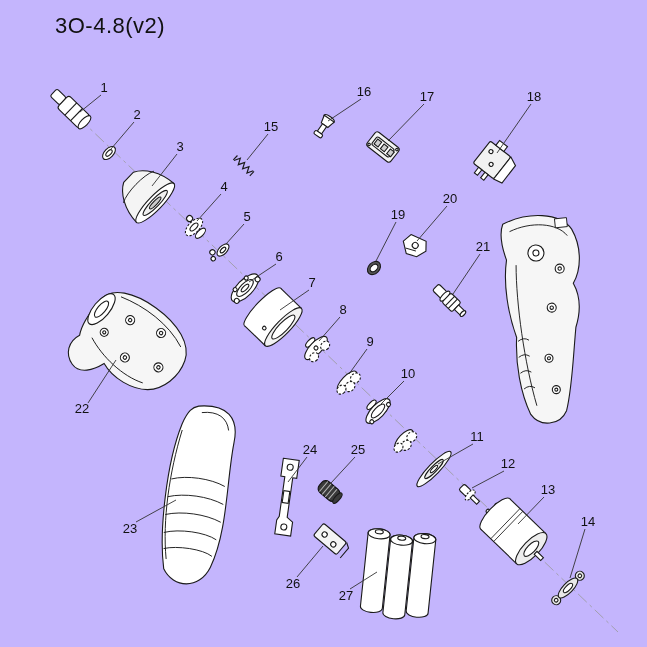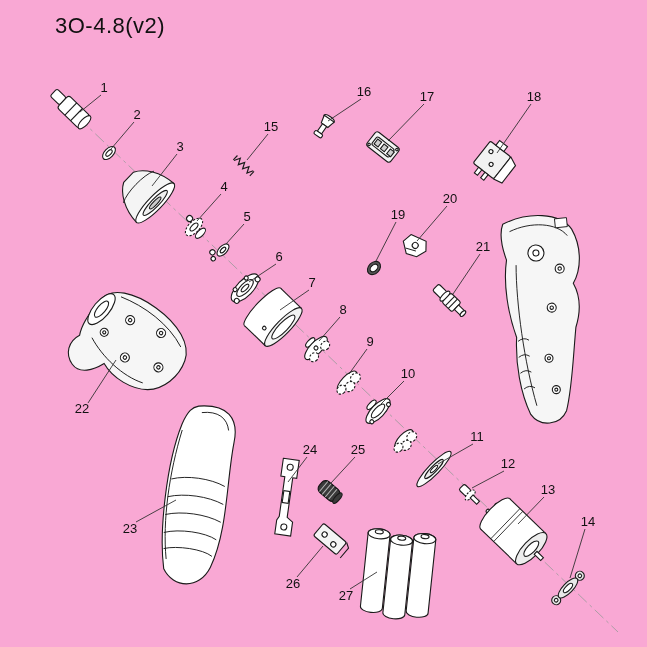--- a/index.html
+++ b/index.html
@@ -1,16 +1,16 @@
 <!DOCTYPE html>
 <html><head>
 <meta charset="utf-8">
 <style>
   html,body{margin:0;padding:0;background:#ffffff;}
-  .stage{position:relative;width:647px;height:647px;background:#f9a8d4;overflow:hidden;}
+  .stage{position:relative;width:647px;height:647px;background:#c4b5fd;overflow:hidden;}
   svg{display:block;}
   text{font-family:"Liberation Sans", sans-serif;}
   .part-label{font-size:13px;fill:#111111;}
   .title-text{font-size:22px;fill:#111111;letter-spacing:0.5px;}
 </style>
 </head>
 <body>
 
 <div class="stage">
 <svg width="647" height="647" viewBox="0 0 647 647">

